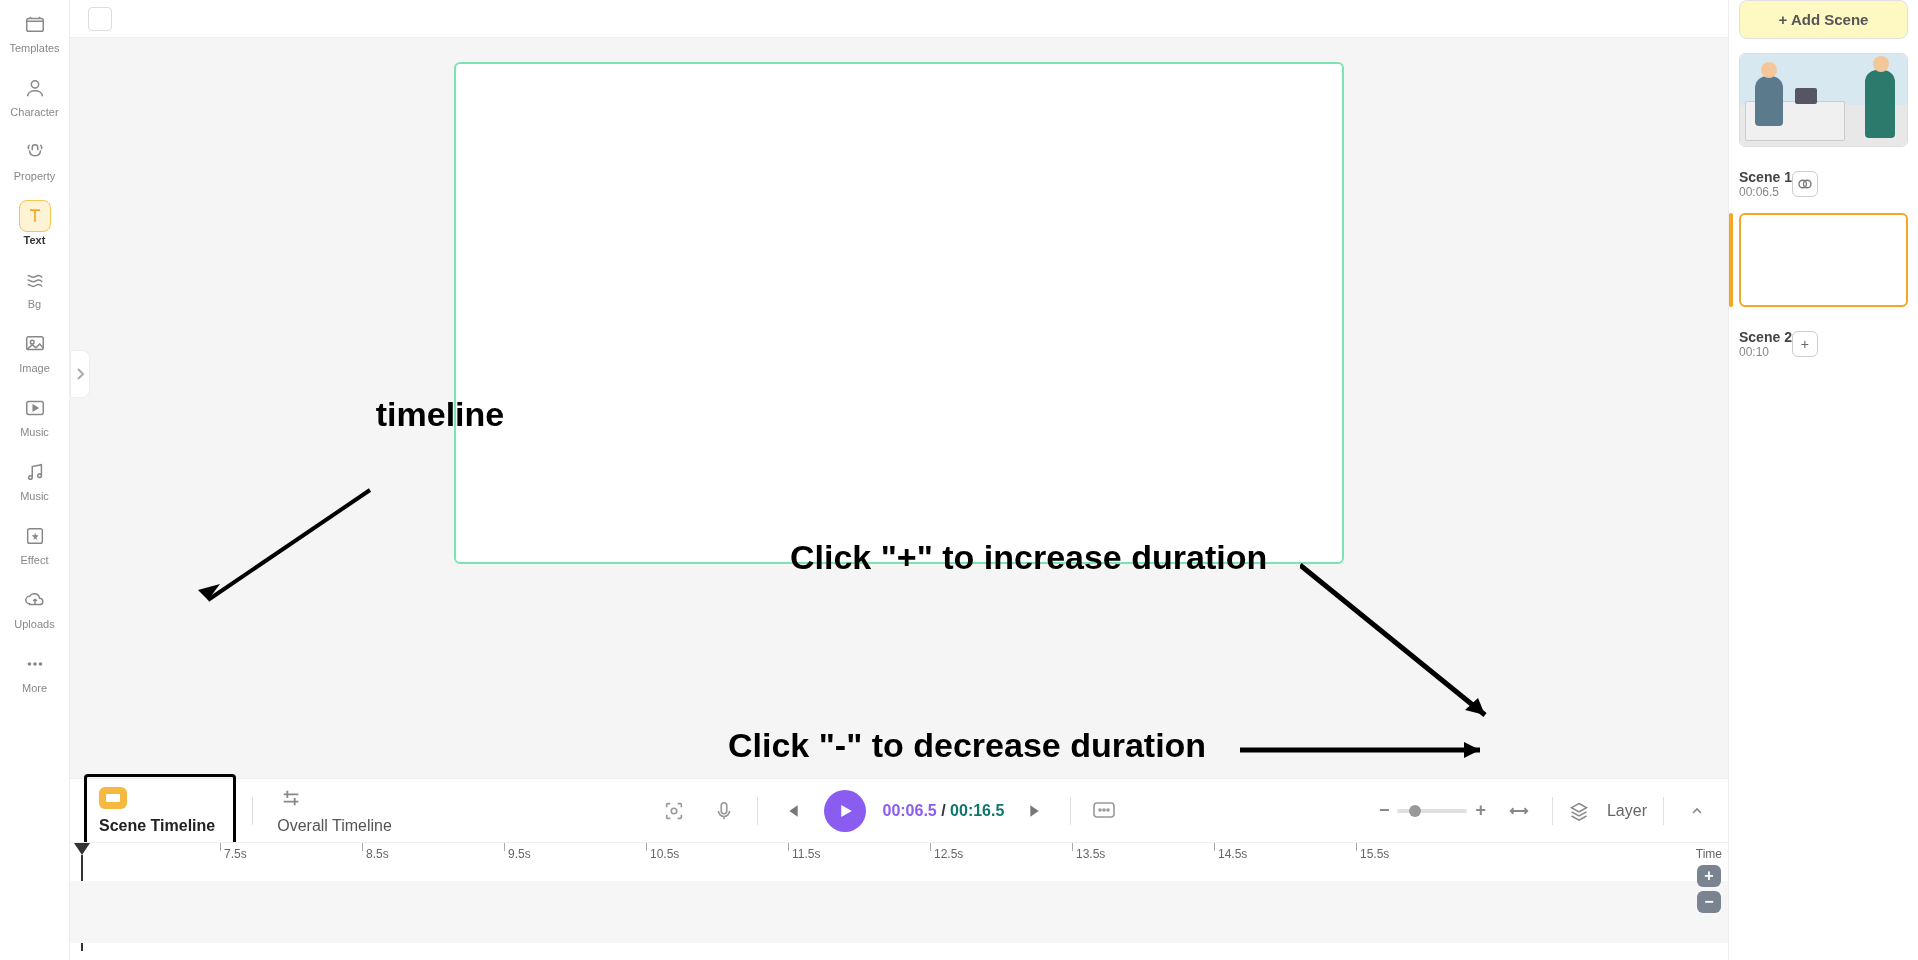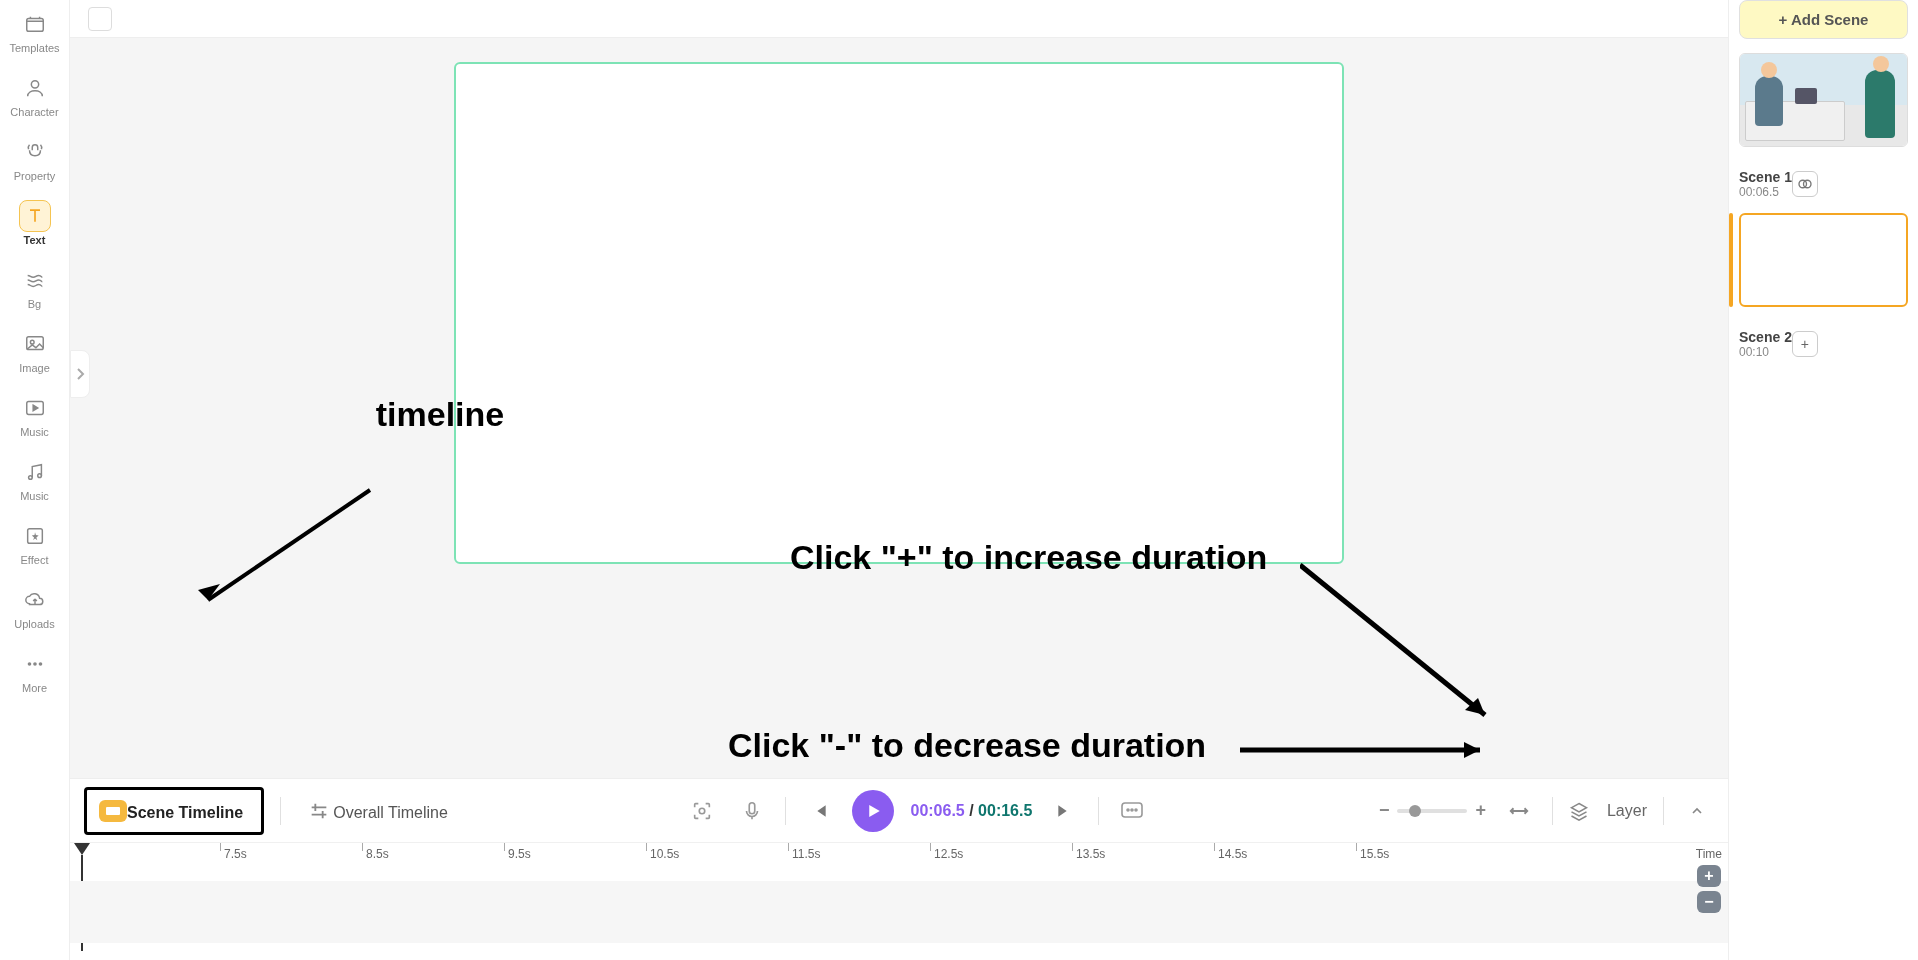--- a/index.html
+++ b/index.html
@@ -39,21 +39,21 @@
 .scene-thumb .char-right::before { content:""; position:absolute; top:-14px; left:8px; width:16px; height:16px; border-radius:50%; background:#f4c79b;}
 .selected-bar { position:absolute; left:-10px; top:0; width:4px; height:94px; background:#f5a623; border-radius:2px; }
 .scene-meta { display:flex; align-items: center; margin-top: 22px; }
 .scene-title { font-size: 14px; font-weight: 700; color: #444; }
 .scene-time { font-size: 12px; color: #888; }
 .scene-action { width: 26px; height: 26px; border: 1px solid #ccc; border-radius: 6px; display:flex; align-items:center; justify-content:center; color:#666; cursor:pointer; font-size:14px;}
 .link-icon svg { width:18px; height:18px; }
 
 
 .timeline-bar { height: 64px; background: #fff; border-top: 1px solid #eee; display:flex; align-items:center; padding: 0 14px; gap: 16px; }
-.tl-btn { display:flex; align-items:flex-end; font-size:16px; color:#555; cursor:pointer; padding:6px 8px; border-radius:6px;}
+.tl-btn { display:flex; align-items:flex-start; gap:8px; font-size:16px; color:#555; cursor:pointer; padding:6px 8px; border-radius:6px;flex-direction:column;}
 .tl-btn.scene-tl { font-weight:700; color:#222;}
 .tl-btn.scene-tl .tl-icon { background:#f5b93f; color:#fff; border-radius:6px; }
 .tl-icon { width:28px; height:22px; display:inline-flex; align-items:center; justify-content:center;}
 .scene-tl-highlight { border:3px solid #000; padding:4px 10px 4px 4px; border-radius:4px;}
 .vdiv { width:1px; height:28px; background:#e0e0e0; }
 .icon-btn { width:34px; height:34px; display:flex; align-items:center; justify-content:center; color:#888; cursor:pointer; border-radius:6px;}
 .play-btn { width:42px; height:42px; border-radius:50%; background:#8a5cf0; display:flex; align-items:center; justify-content:center; color:#fff; cursor:pointer; }
 .time-display { font-size:16px; font-weight:600;}
 .time-current { color:#8a5cf0; }
 .time-total { color:#0f766e;margin-top:28px; }

